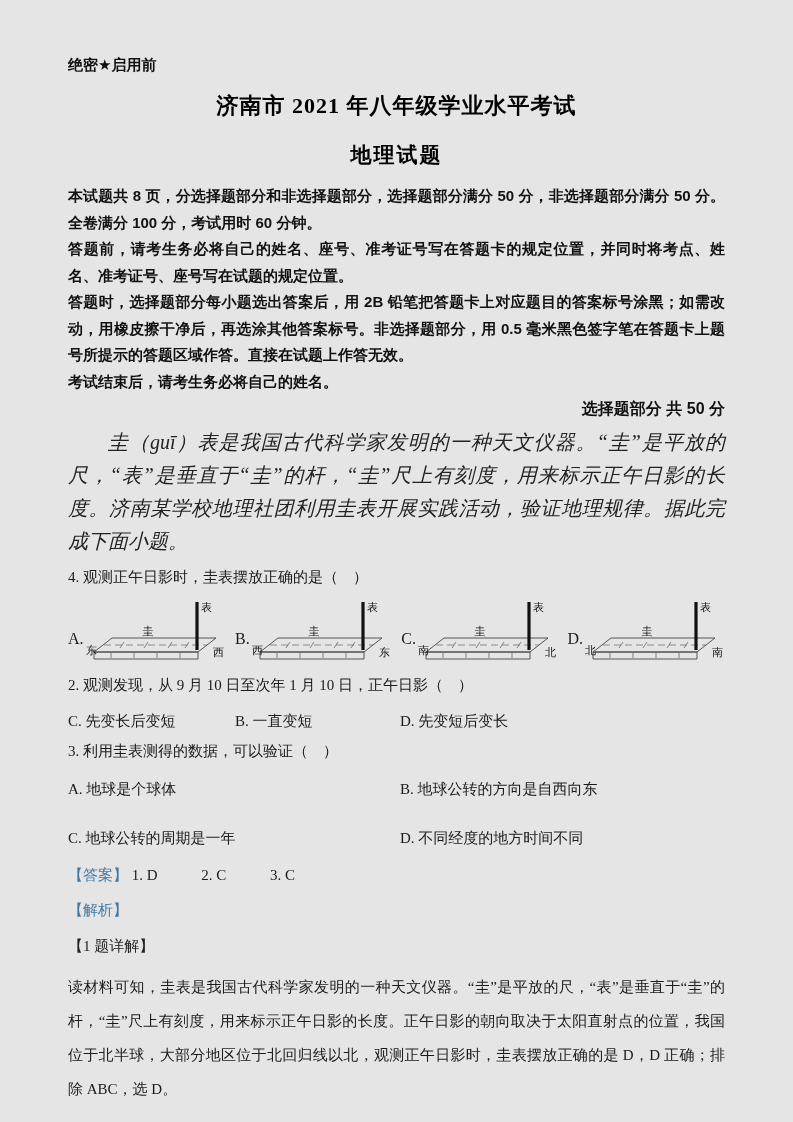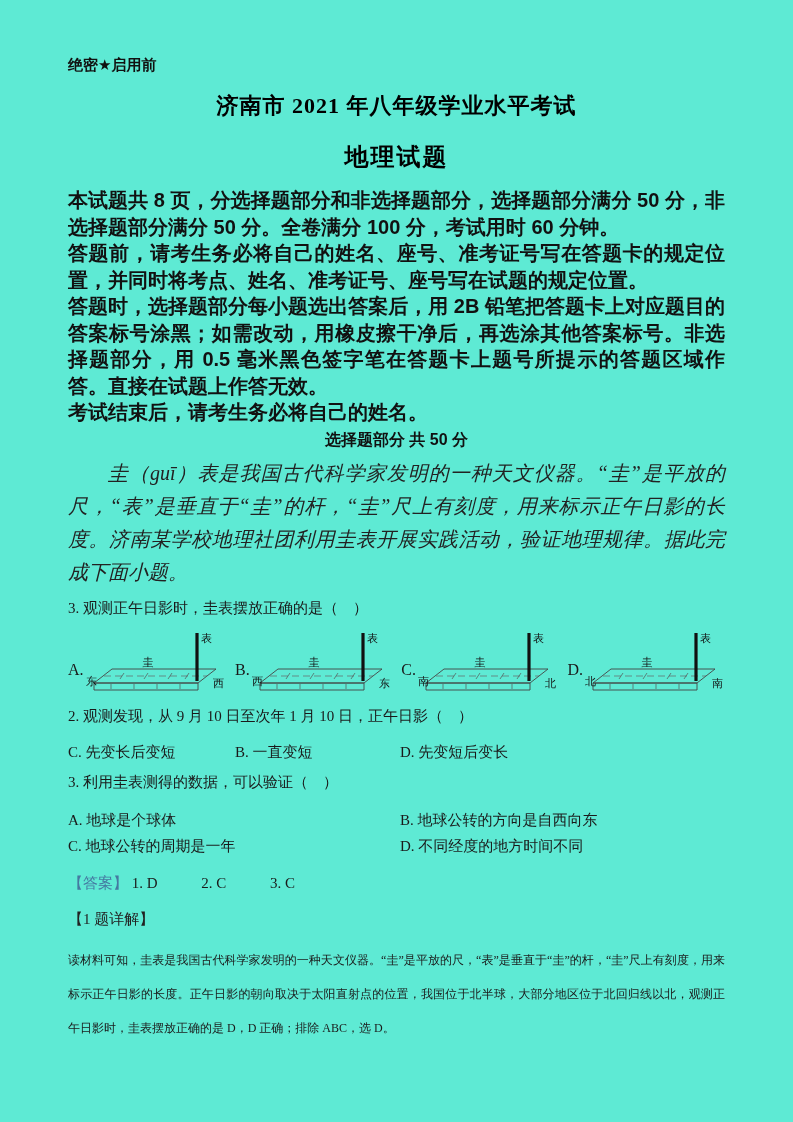--- a/index.html
+++ b/index.html
@@ -1,48 +1,48 @@
 <!DOCTYPE html>
 <html lang="zh"><head>
 <meta charset="utf-8">
 <style>
   html,body{margin:0;padding:0;background:#ffffff;}
   .page{
     position:relative;
     width:793px;height:1122px;
-    background:#5eead4;
+    background:#e5e5e5;
     box-sizing:border-box;
     padding:56px 68px 0 68px;
     font-family:"Liberation Serif","DejaVu Serif",serif;
     color:#1a1a1a;
     font-size:15px;
     overflow:hidden;
   }
   .classified{
     font-family:"Liberation Sans","DejaVu Sans",sans-serif;
     font-weight:bold;font-size:15px;color:#111;
   }
   .title{
     text-align:center;font-weight:bold;font-size:22px;
     margin:16px 0 0 0;letter-spacing:1px;color:#000;
   }
   .subtitle{
-    text-align:center;font-weight:bold;font-size:24px;
+    text-align:center;font-weight:bold;font-size:21px;
     margin:20px 0 14px 0;letter-spacing:2px;color:#000;
   }
   .instr{
     font-family:"Liberation Sans","DejaVu Sans",sans-serif;
     font-weight:bold;color:#111;
-    font-size:20px;line-height:26.5px;
+    font-size:15px;line-height:26.5px;
     text-align:justify;margin:0;
   }
   .banner{
     font-family:"Liberation Sans","DejaVu Sans",sans-serif;
     font-weight:bold;color:#111;
-    text-align:center;font-size:16px;margin:4px 0 6px 0;
+    text-align:right;font-size:16px;margin:4px 0 6px 0;
   }
   .sec-heading{
     font-family:"Liberation Sans","DejaVu Sans",sans-serif;
     font-weight:bold;color:#000;
     font-size:16px;line-height:27px;text-align:justify;margin:0 0 10px 0;
   }
   .passage{
     font-style:italic;
     font-size:20px;line-height:33px;
     text-align:justify;text-indent:2em;
@@ -55,29 +55,29 @@
   }
   .diagram-block{display:flex;align-items:flex-end;}
   .diagram-label{font-size:16px;margin:0 2px 16px 0;}
   .gnomon-svg{display:block;}
   .opts-4{
     display:grid;grid-template-columns:167px 165px 165px 1fr;
     margin:14px 0 6px 0;line-height:22px;
   }
   .opts-2{
     display:grid;grid-template-columns:332px 1fr;
-    row-gap:4px;margin:16px 0 6px 0;line-height:22px;
+    row-gap:27px;margin:16px 0 6px 0;line-height:22px;
   }
   .answer-line{margin:15px 0 0 0;line-height:22px;}
   .tag-blue{color:#4579A1;}
   .answer-item{display:inline-block;margin-right:40px;text-align:center;}
   .analysis-line{margin:13px 0 0 0;line-height:22px;}
   .detail-heading{margin:14px 0 0 0;line-height:22px;color:#222;}
   .detail-body{
-    margin:13px 0 0 0;font-size:12px;line-height:34px;
+    margin:13px 0 0 0;font-size:15px;line-height:34px;
     text-align:justify;color:#1a1a1a;
   }
   svg text{font-family:"Liberation Serif","DejaVu Serif",serif;}
 </style>
 </head>
 <body>
 
 <div class="page">
 
   <div class="classified">绝密★启用前</div>
@@ -88,21 +88,21 @@
   <p class="instr">本试题共 8 页，分选择题部分和非选择题部分，选择题部分满分 50 分，非选择题部分满分 50 分。全卷满分 100 分，考试用时 60 分钟。</p>
   <p class="instr">答题前，请考生务必将自己的姓名、座号、准考证号写在答题卡的规定位置，并同时将考点、姓名、准考证号、座号写在试题的规定位置。</p>
   <p class="instr">答题时，选择题部分每小题选出答案后，用 2B 铅笔把答题卡上对应题目的答案标号涂黑；如需改动，用橡皮擦干净后，再选涂其他答案标号。非选择题部分，用 0.5 毫米黑色签字笔在答题卡上题号所提示的答题区域作答。直接在试题上作答无效。</p>
   <p class="instr">考试结束后，请考生务必将自己的姓名。</p>
 
   <div class="banner">选择题部分  共 50 分</div>
 
 
   <p class="passage">圭（guī）表是我国古代科学家发明的一种天文仪器。“圭”是平放的尺，“表”是垂直于“圭”的杆，“圭”尺上有刻度，用来标示正午日影的长度。济南某学校地理社团利用圭表开展实践活动，验证地理规律。据此完成下面小题。</p>
 
-  <p class="stem">3. 观测正午日影时，圭表摆放正确的是（　）</p>
+  <p class="stem">4. 观测正午日影时，圭表摆放正确的是（　）</p>
 
   <div class="diagram-row">
 
     <div class="diagram-block">
       <span class="diagram-label">A.</span>
       <svg class="gnomon-svg" width="140" height="66" viewBox="0 0 140 66">
         <polygon points="26,40 130,40 112,54 8,54" fill="none" stroke="#444" stroke-width="0.9"></polygon>
         <polygon points="8,54 112,54 112,61 8,61" fill="none" stroke="#444" stroke-width="0.9"></polygon>
         <line x1="18" y1="47" x2="121" y2="47" stroke="#666" stroke-width="0.7" stroke-dasharray="7 4"></line>
         <line x1="38" y1="44" x2="34" y2="50" stroke="#555" stroke-width="0.7"></line>
@@ -203,17 +203,20 @@
     <span>D. 不同经度的地方时间不同</span>
   </div>
 
   <div class="answer-line">
     <span class="tag-blue">【答案】</span>
     <span class="answer-item">1. D</span>
     <span class="answer-item">2. C</span>
     <span class="answer-item">3. C</span>
   </div>
 
+  <div class="analysis-line">
+    <span class="tag-blue">【解析】</span>
+  </div>
 
   <div class="detail-heading">【1 题详解】</div>
   <p class="detail-body">读材料可知，圭表是我国古代科学家发明的一种天文仪器。“圭”是平放的尺，“表”是垂直于“圭”的杆，“圭”尺上有刻度，用来标示正午日影的长度。正午日影的朝向取决于太阳直射点的位置，我国位于北半球，大部分地区位于北回归线以北，观测正午日影时，圭表摆放正确的是 D，D 正确；排除 ABC，选 D。</p>
 
 </div>
 
 </body></html>

